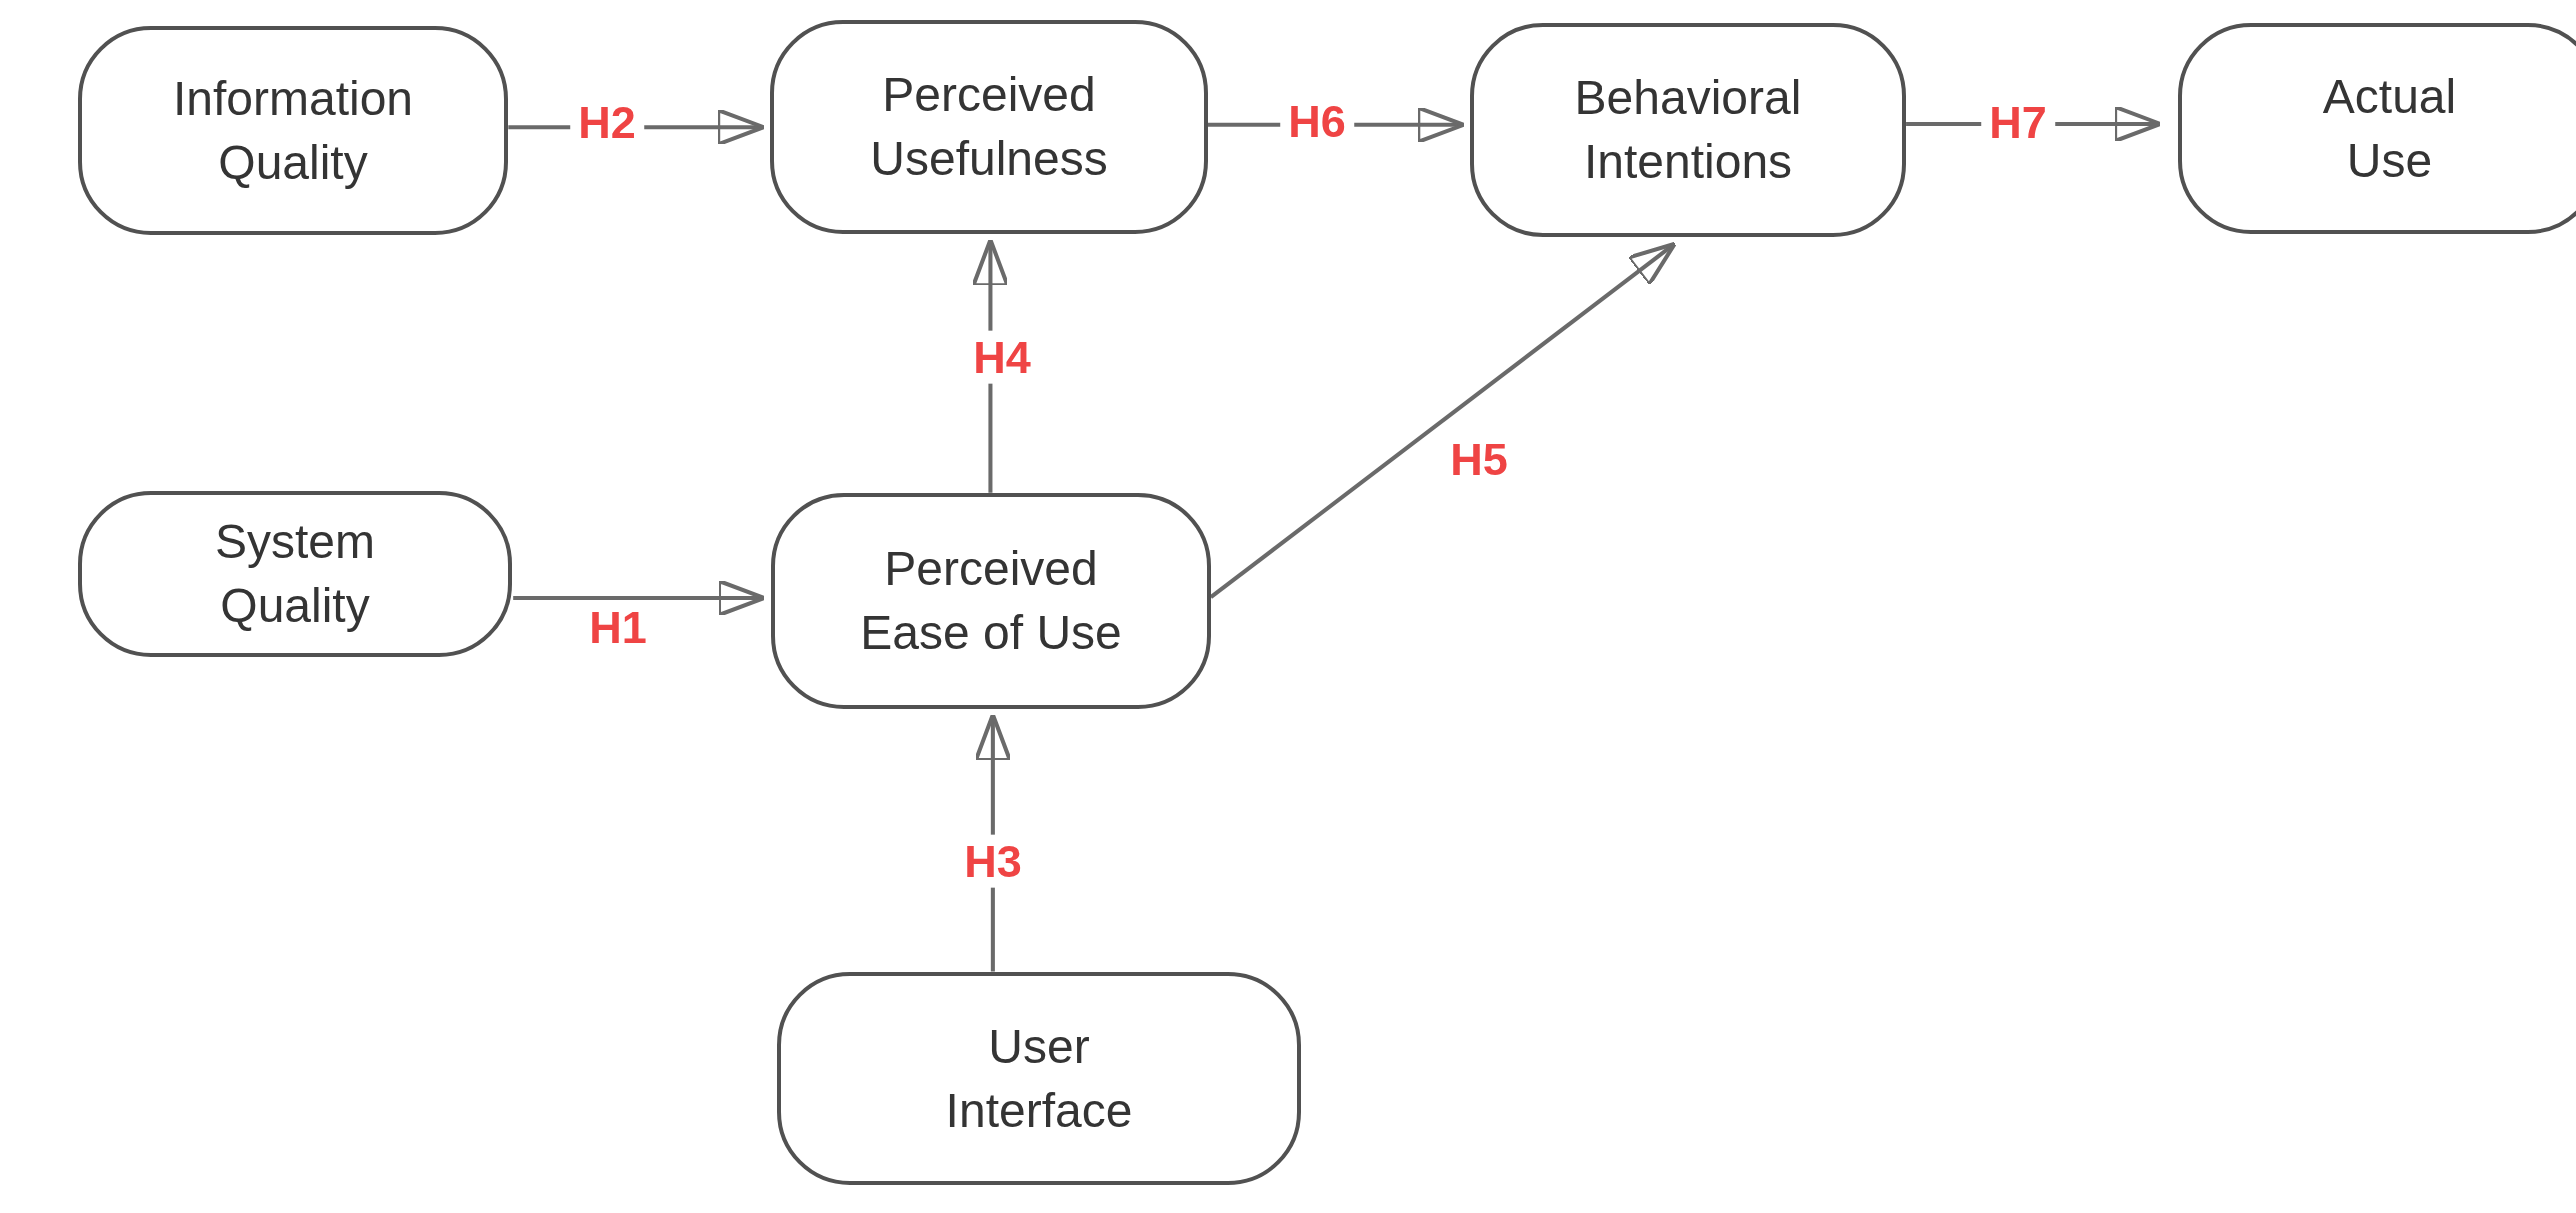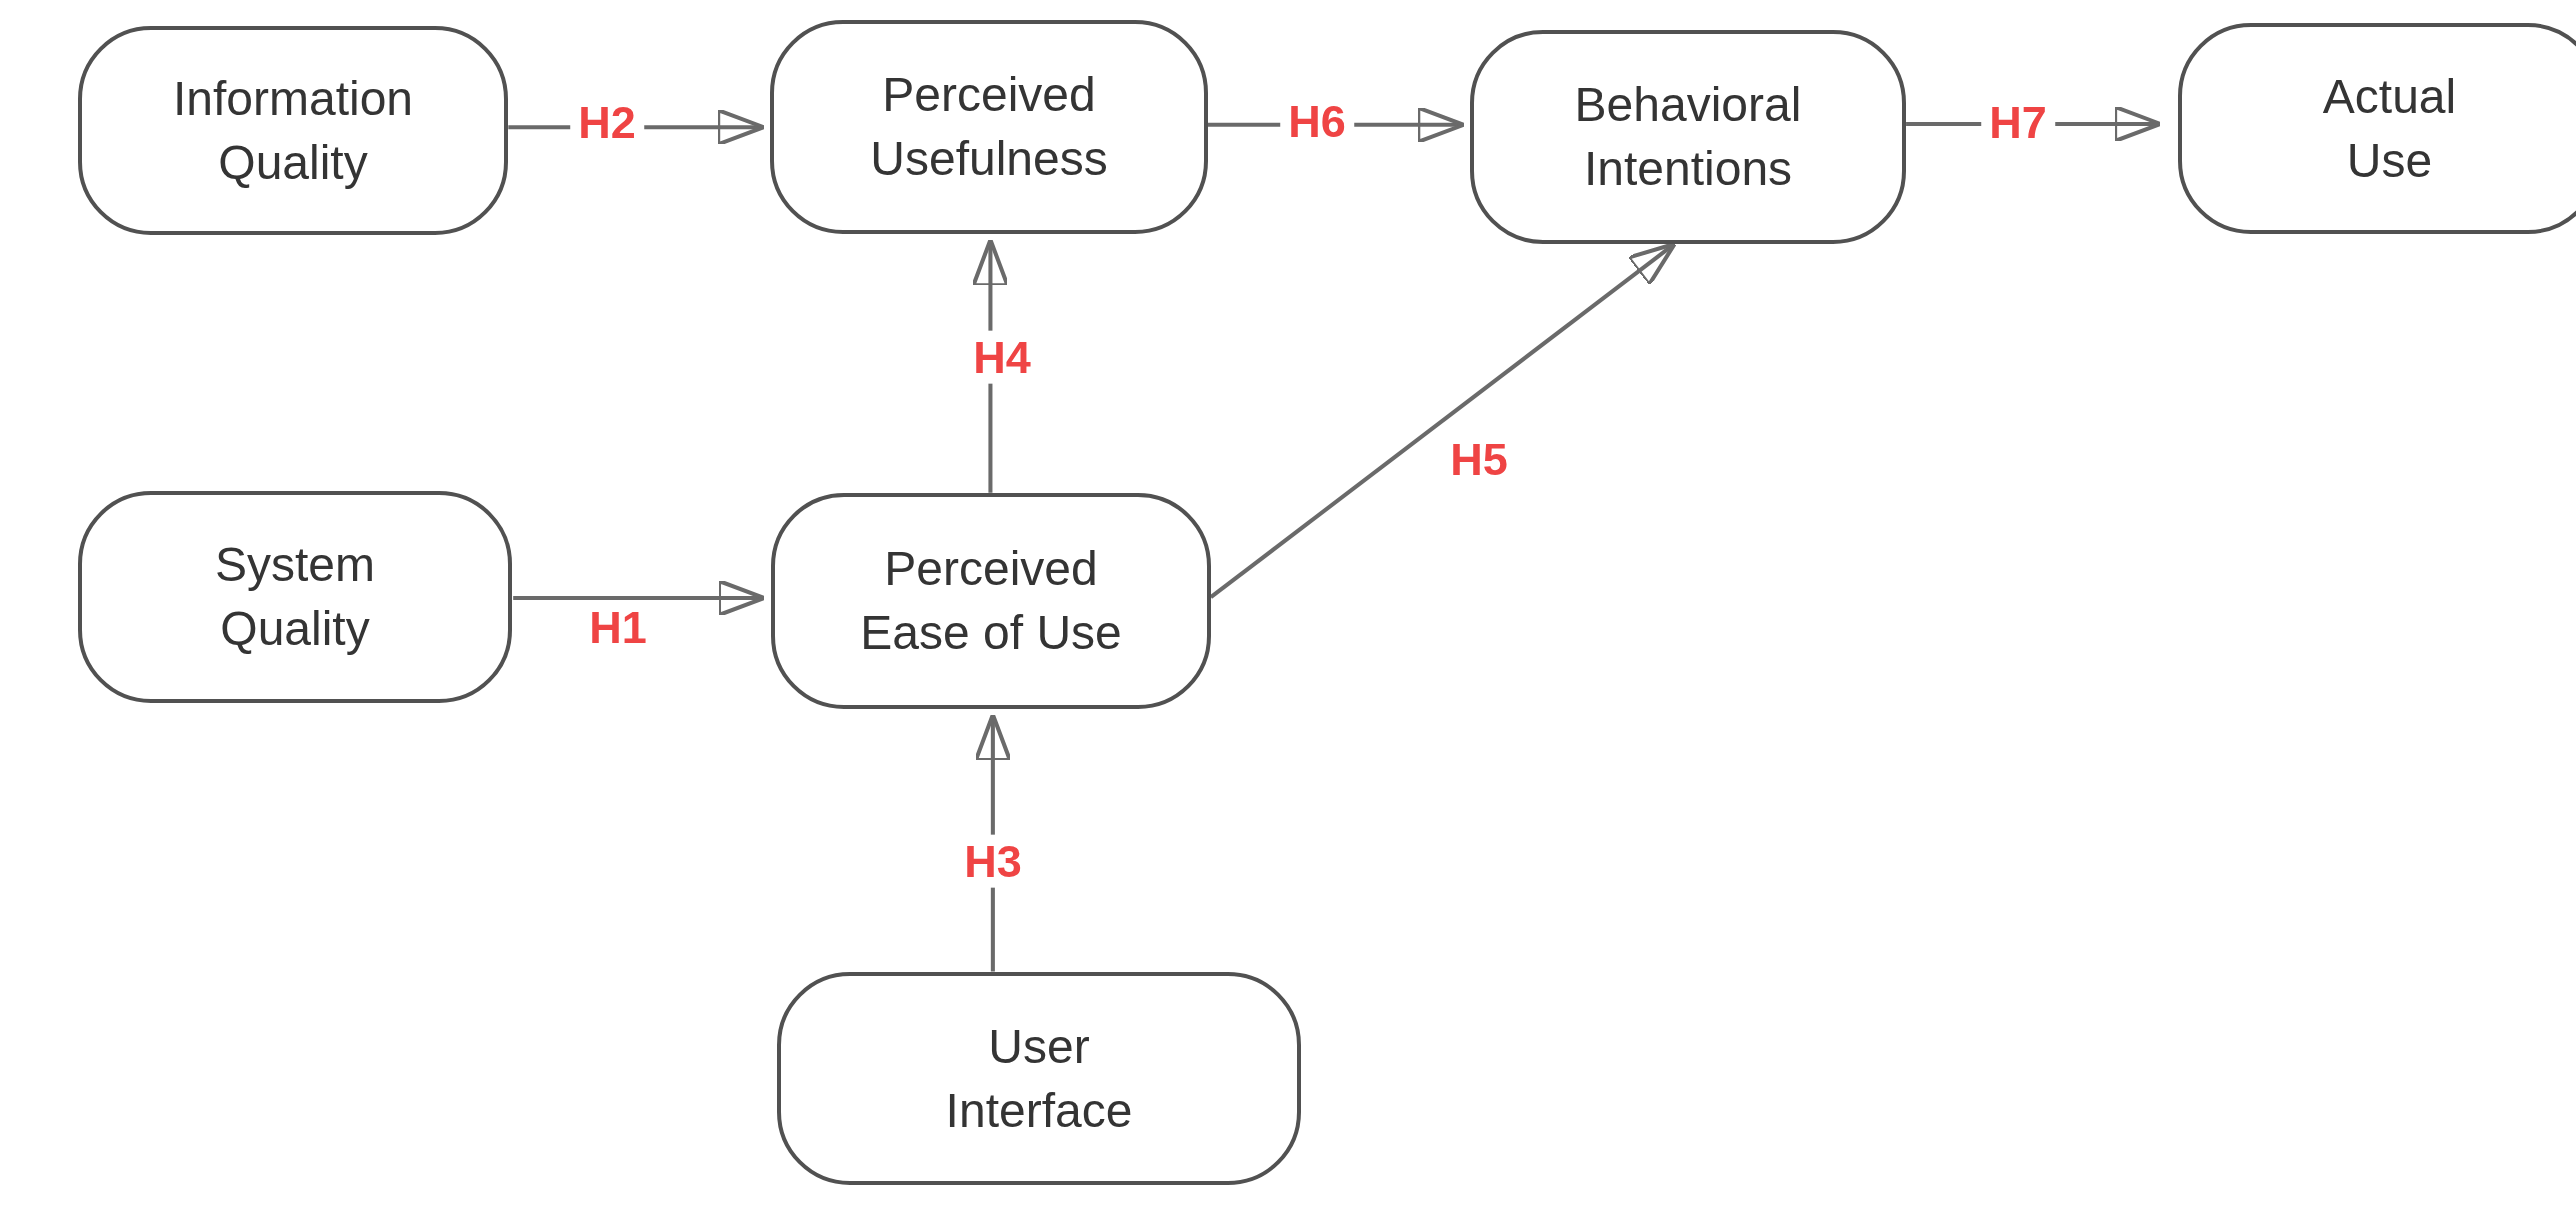--- a/index.html
+++ b/index.html
@@ -77,29 +77,29 @@
   </svg>
 
   <div class="node" style="left:32px;   top:26px;   width:430px; height:209px;">
     <span class="node-label">Information
 Quality</span>
   </div>
   <div class="node" style="left:724px;  top:19.5px;   width:438px; height:214px;">
     <span class="node-label">Perceived
 Usefulness</span>
   </div>
-  <div class="node" style="left:1424px; top:30px;   width:436px; height:214px;">
+  <div class="node" style="left:1424px; top:23px;   width:436px; height:214px;">
     <span class="node-label">Behavioral
 Intentions</span>
   </div>
   <div class="node" style="left:2132px; top:23px;   width:423px; height:211px;justify-content:center;">
     <span class="node-label">Actual
 Use</span>
   </div>
-  <div class="node" style="left:32px;   top:491px;  width:434px; height:212px;">
+  <div class="node" style="left:32px;   top:491px;  width:434px; height:166px;">
     <span class="node-label">System
 Quality</span>
   </div>
   <div class="node" style="left:725px;  top:493px;  width:440px; height:216px;">
     <span class="node-label">Perceived
 Ease of Use</span>
   </div>
   <div class="node" style="left:731px;  top:972px; width:524px; height:213px;">
     <span class="node-label">User
 Interface</span>

